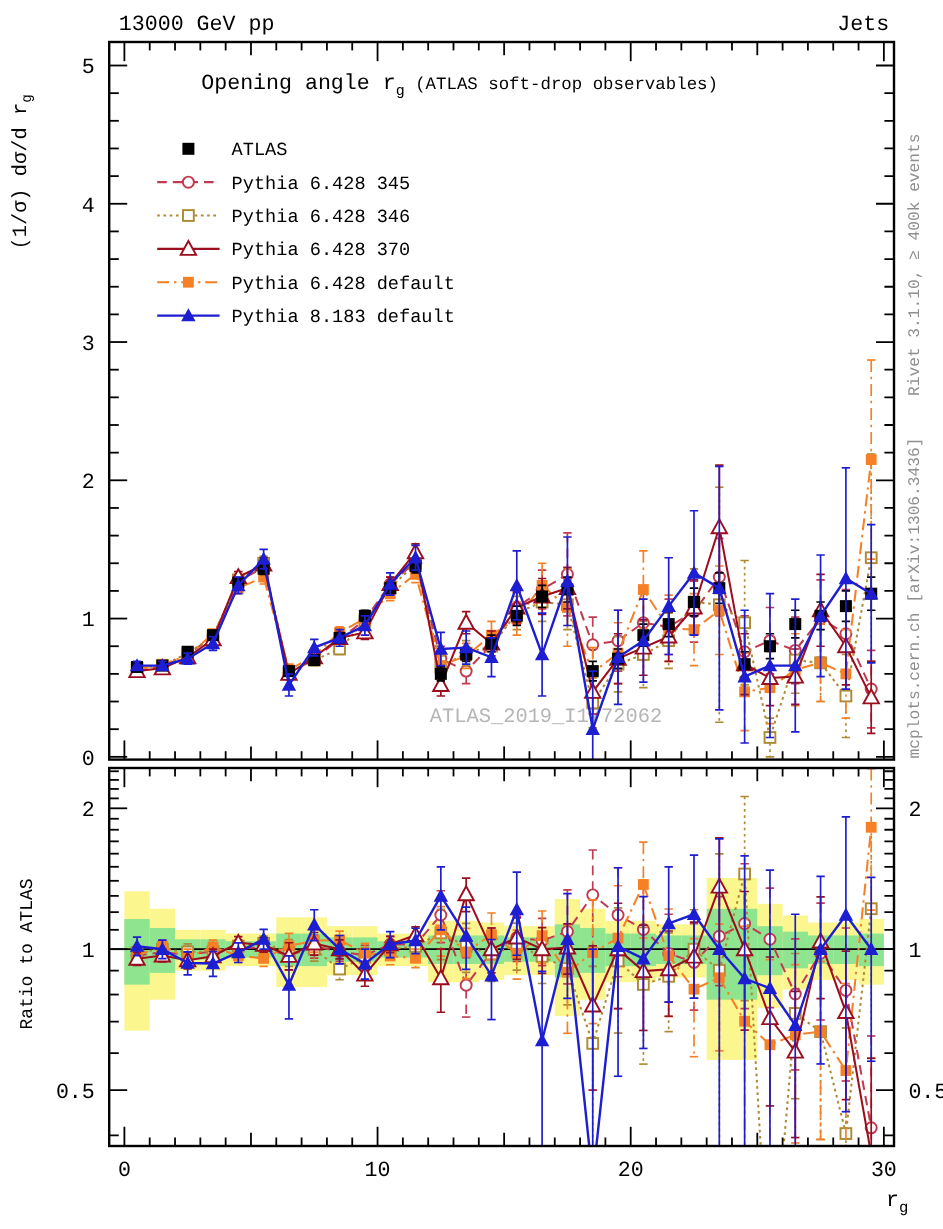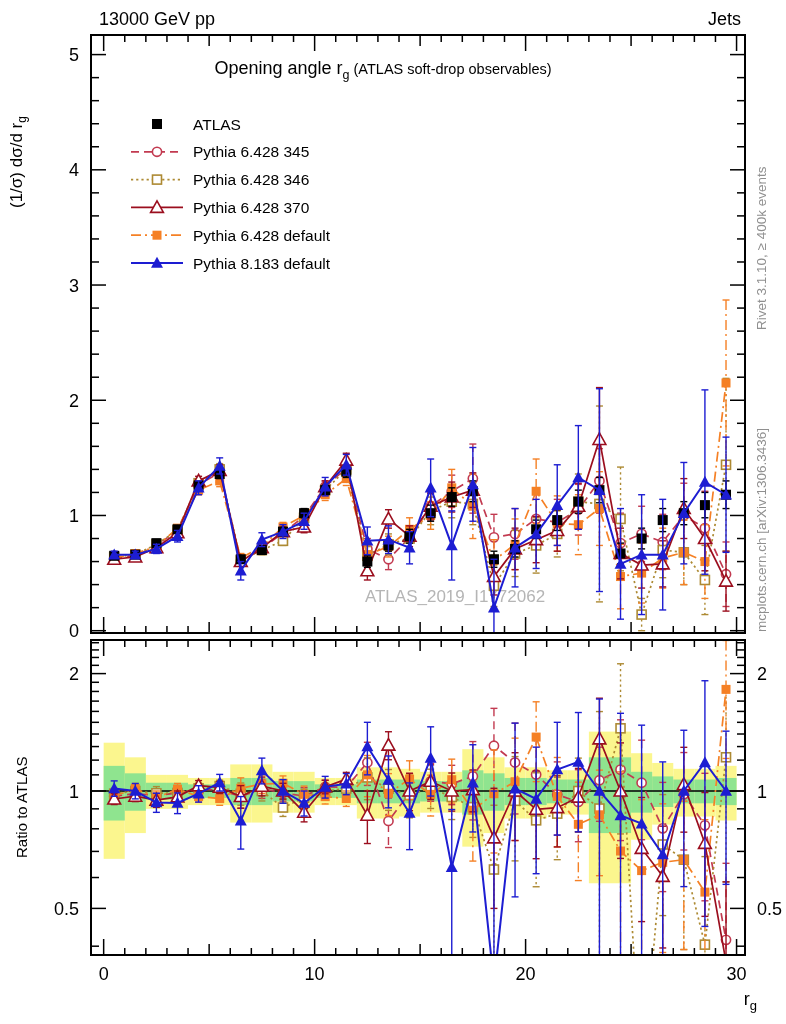--- a/index.html
+++ b/index.html
@@ -1,17 +1,17 @@
 <!DOCTYPE html>
 <html><head>
 <meta charset="utf-8">
 <style>
   html,body{margin:0;padding:0;background:#ffffff;}
   body{font-family:"Liberation Sans", sans-serif;}
-  #wrap{width:786px;height:1024px;position:relative;background:#fff;}
+  #wrap{width:786px;height:1024px;position:relative;background:#fff;font-family:Liberation Mono, monospace;}
   svg text{fill:#000;}
   .note{fill:#8f8f8f;}
   .wm{fill:#b5b5b5;}
 </style>
 </head>
 <body>
 
 <div id="wrap">
 <svg id="chart" width="786" height="1024" viewBox="0 0 786 1024">
 

